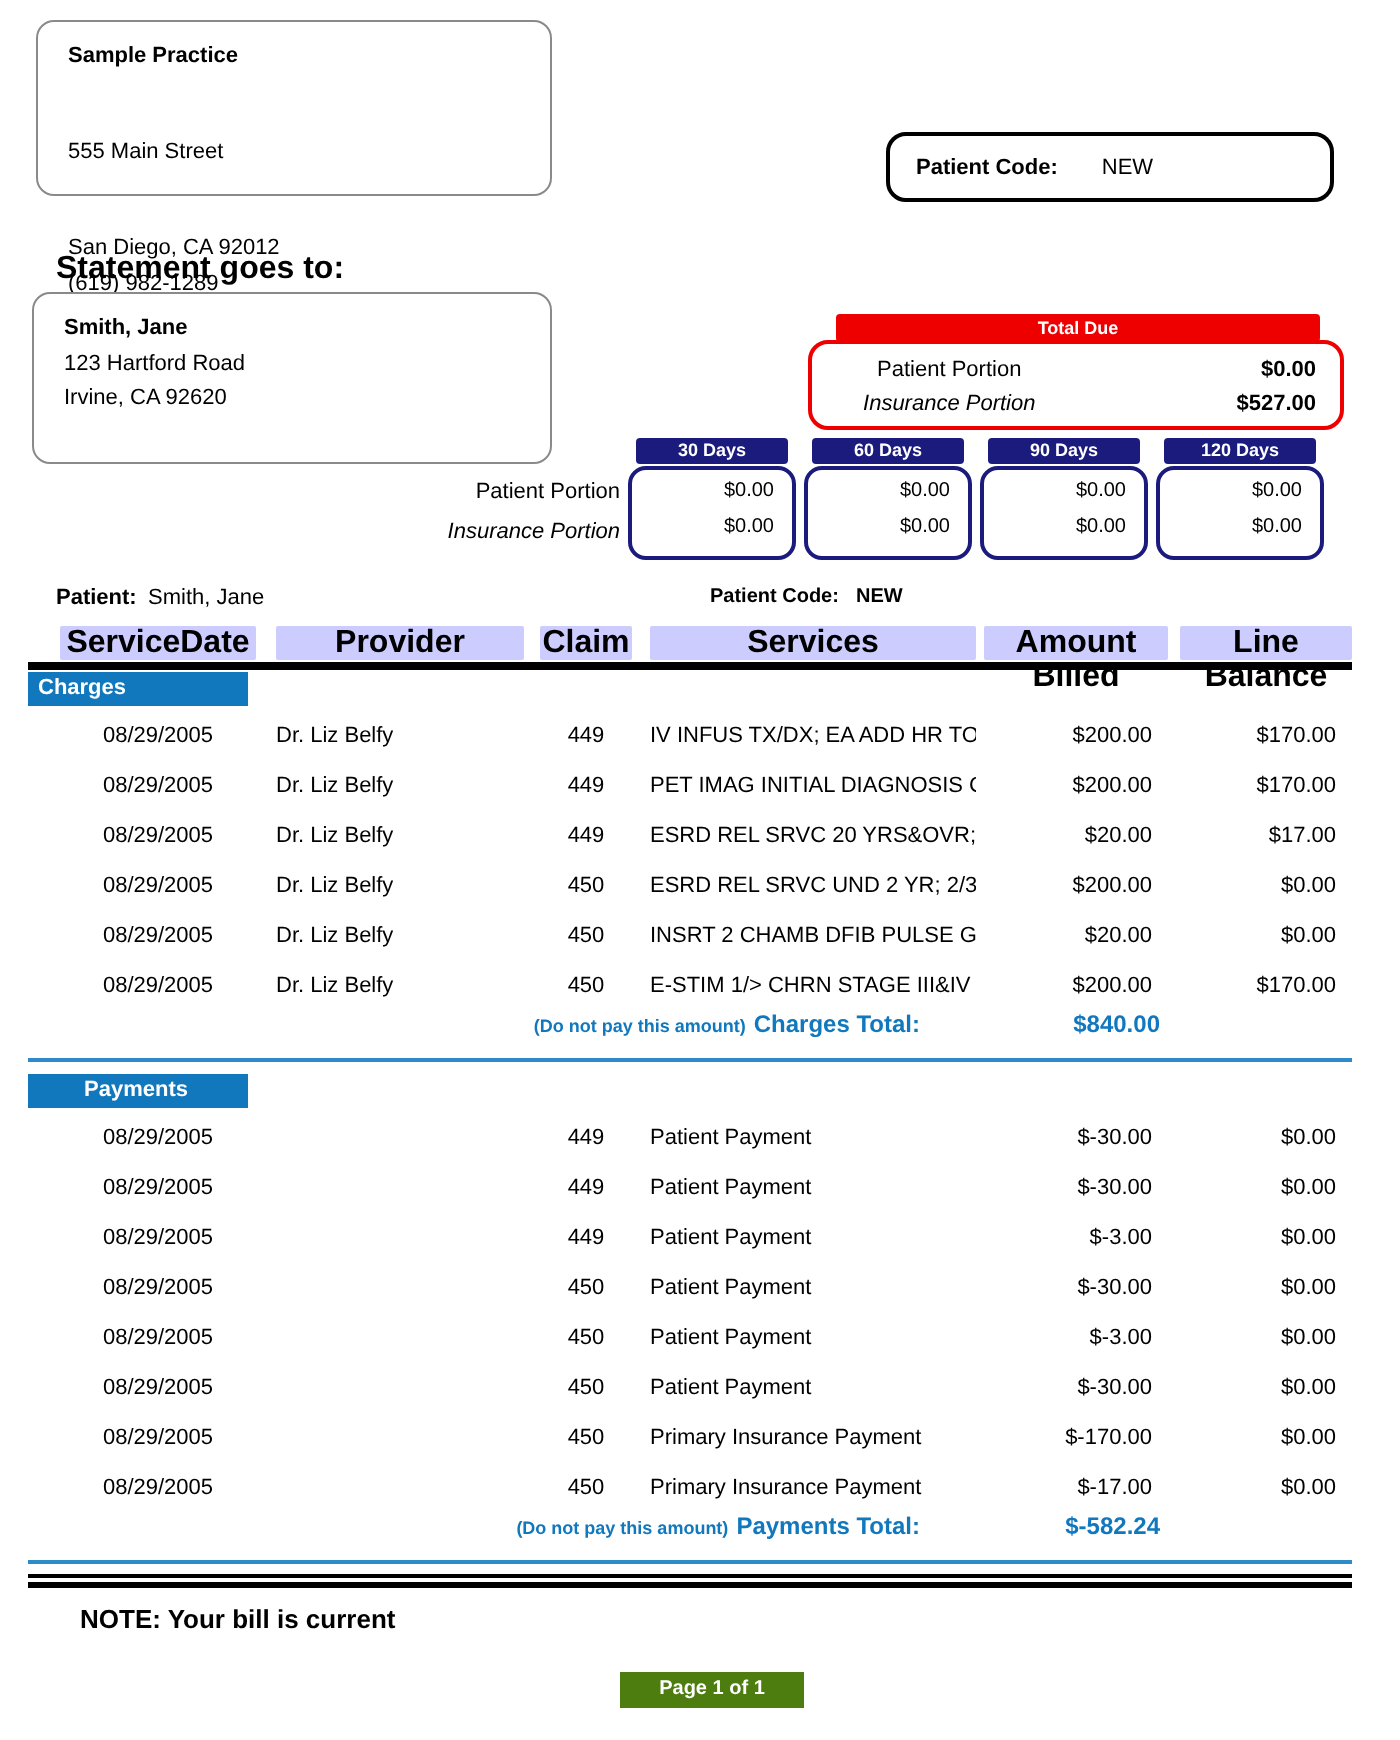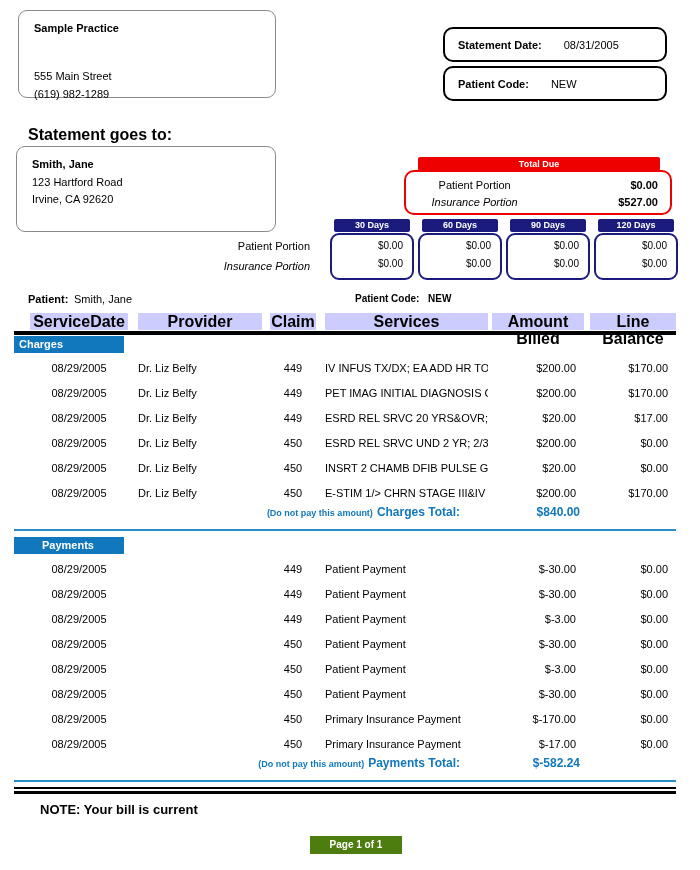--- a/index.html
+++ b/index.html
@@ -31,21 +31,21 @@
   .totaldue-hdr { position:absolute; left:418px; top:157px; width:242px; height:14px; background:#ee0000; color:#fff; font-size:9px; font-weight:bold; text-align:center; line-height:14px; border-radius:2px; }
   .totaldue-box { position:absolute; left:404px; top:170px; width:268px; height:45px; border:2px solid #ee0000; border-radius:10px; background:#fff; padding:4px 0 2px 0; }
   .td-row { display:flex; align-items:center; height:17px; font-size:11px; }
   .td-row .td-lbl { width:52%; text-align:center; }
   .td-row .td-val { width:48%; text-align:right; padding-right:12px; font-weight:bold; }
   .italic { font-style:italic; }
 
   .aging-lbls { position:absolute; left:160px; top:240px; width:150px; text-align:right; font-size:11px; }
   .aging-lbls .al1 { margin-bottom:8px; }
 
-  .aging-wrap { position:absolute; left:330px; top:219px; width:352px; display:flex; }
+  .aging-wrap { position:absolute; left:314px; top:219px; width:352px; display:flex; }
   .bucket { position:relative; width:84px; margin-right:4px; }
   .bucket:last-child { margin-right:0; }
   .bucket-hdr { margin:0 4px; height:13px; background:#1b1b7e; color:#fff; font-size:9px; font-weight:bold; text-align:center; line-height:13px; border-radius:2px; }
   .bucket-box { height:47px; border:2px solid #1b1b7e; border-radius:9px; background:#fff; margin-top:1px; padding-top:5px; }
   .bucket-box .bval { font-size:10px; text-align:right; padding-right:9px; height:18px; }
 
   .patient-line { position:absolute; left:0; top:293px; width:700px; font-size:11px; }
   .patient-line .pl-lbl { font-weight:bold; }
   .patient-line .p-name-lbl { position:absolute; left:28px; }
   .patient-line .p-name { position:absolute; left:74px; }
@@ -86,27 +86,24 @@
 </head>
 <body>
 
 <div class="page">
 
   <div class="top-area">
 
     <div class="round-box practice-box">
       <div class="bname">Sample Practice</div>
       <div class="bline">555 Main Street</div>
+      <div class="bline">San Diego, CA 92012</div>
       <div class="bphone">(619) 982-1289</div>
     </div>
 
-    <div class="hdr-box stmt-date-box">
-      <span class="lbl">Statement Date:</span>
-      <span class="val">08/31/2005</span>
-    </div>
 
     <div class="hdr-box pat-code-box">
       <span class="lbl">Patient Code:</span>
       <span class="val">NEW</span>
     </div>
 
     <div class="goes-to">Statement goes to:</div>
 
     <div class="round-box recipient-box">
       <div class="bname">Smith, Jane</div>

